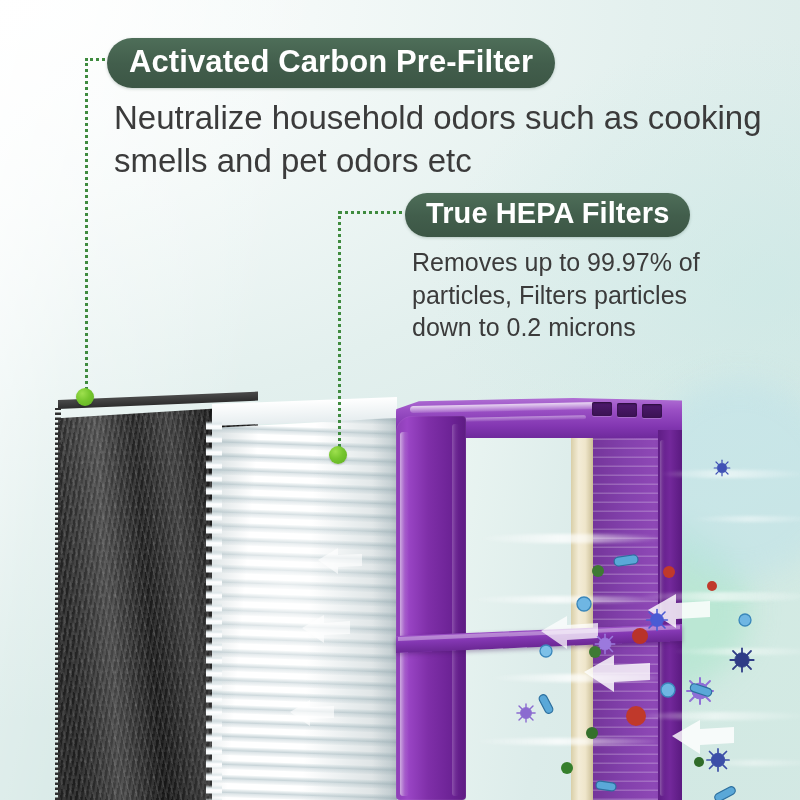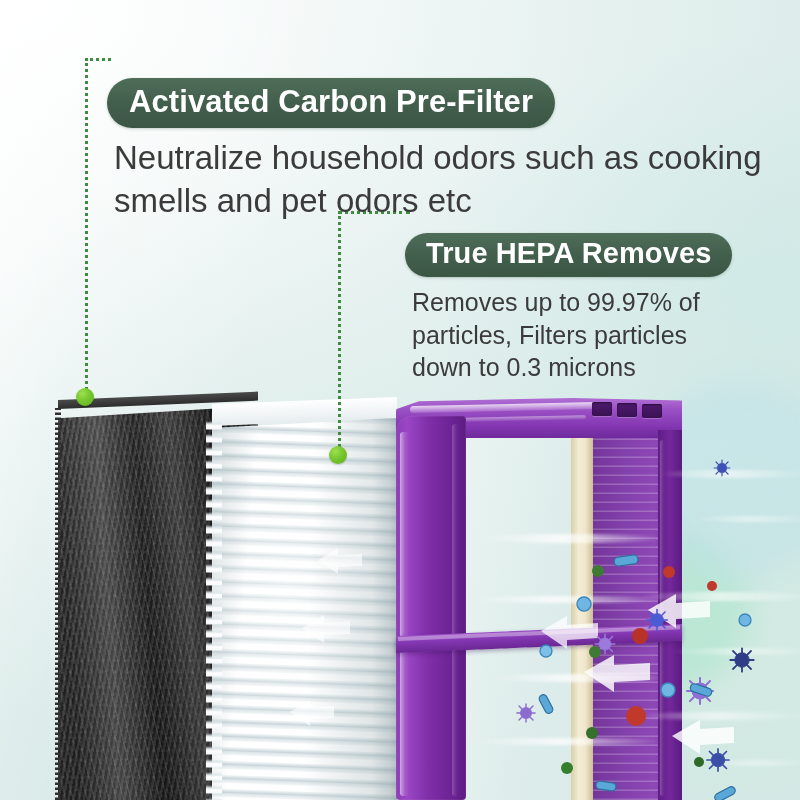--- a/index.html
+++ b/index.html
@@ -36,21 +36,21 @@
   .leader .hline{
     position:absolute;height:0;border-top:3px dotted #3f8b3f;
   }
   .leader .dot{
     position:absolute;width:18px;height:18px;border-radius:50%;
     background:radial-gradient(circle at 35% 30%, #9ee04e 0%, #76c62e 45%, #5faf20 100%);
     box-shadow:0 1px 2px rgba(0,0,0,0.18);
   }
 
   
-  .callout{position:absolute;margin-top:40px;}
+  .callout{position:absolute;}
   .badge{
     display:inline-block;
     background:linear-gradient(180deg,#4e6e59 0%,#425e4c 52%,#3c5645 100%);
     color:#ffffff;
     border-radius:999px;
     font-weight:bold;
     letter-spacing:.1px;
     white-space:nowrap;
     box-shadow:0 1px 3px rgba(40,70,55,0.25);
   }
@@ -361,19 +361,19 @@
     <div class="dot" style="left:329px;top:446px;"></div>
   </div>
 
   <div class="callout" id="callout-carbon">
     <div class="badge">Activated Carbon Pre-Filter</div>
     <div class="desc">Neutralize household odors such as cooking
 smells and pet odors etc</div>
   </div>
 
   <div class="callout" id="callout-hepa">
-    <div class="badge">True HEPA Removes</div>
+    <div class="badge">True HEPA Filters</div>
     <div class="desc">Removes up to 99.97% of
 particles, Filters particles
-down to 0.3 microns</div>
+down to 0.2 microns</div>
   </div>
 
 </div>
 
 </body></html>

